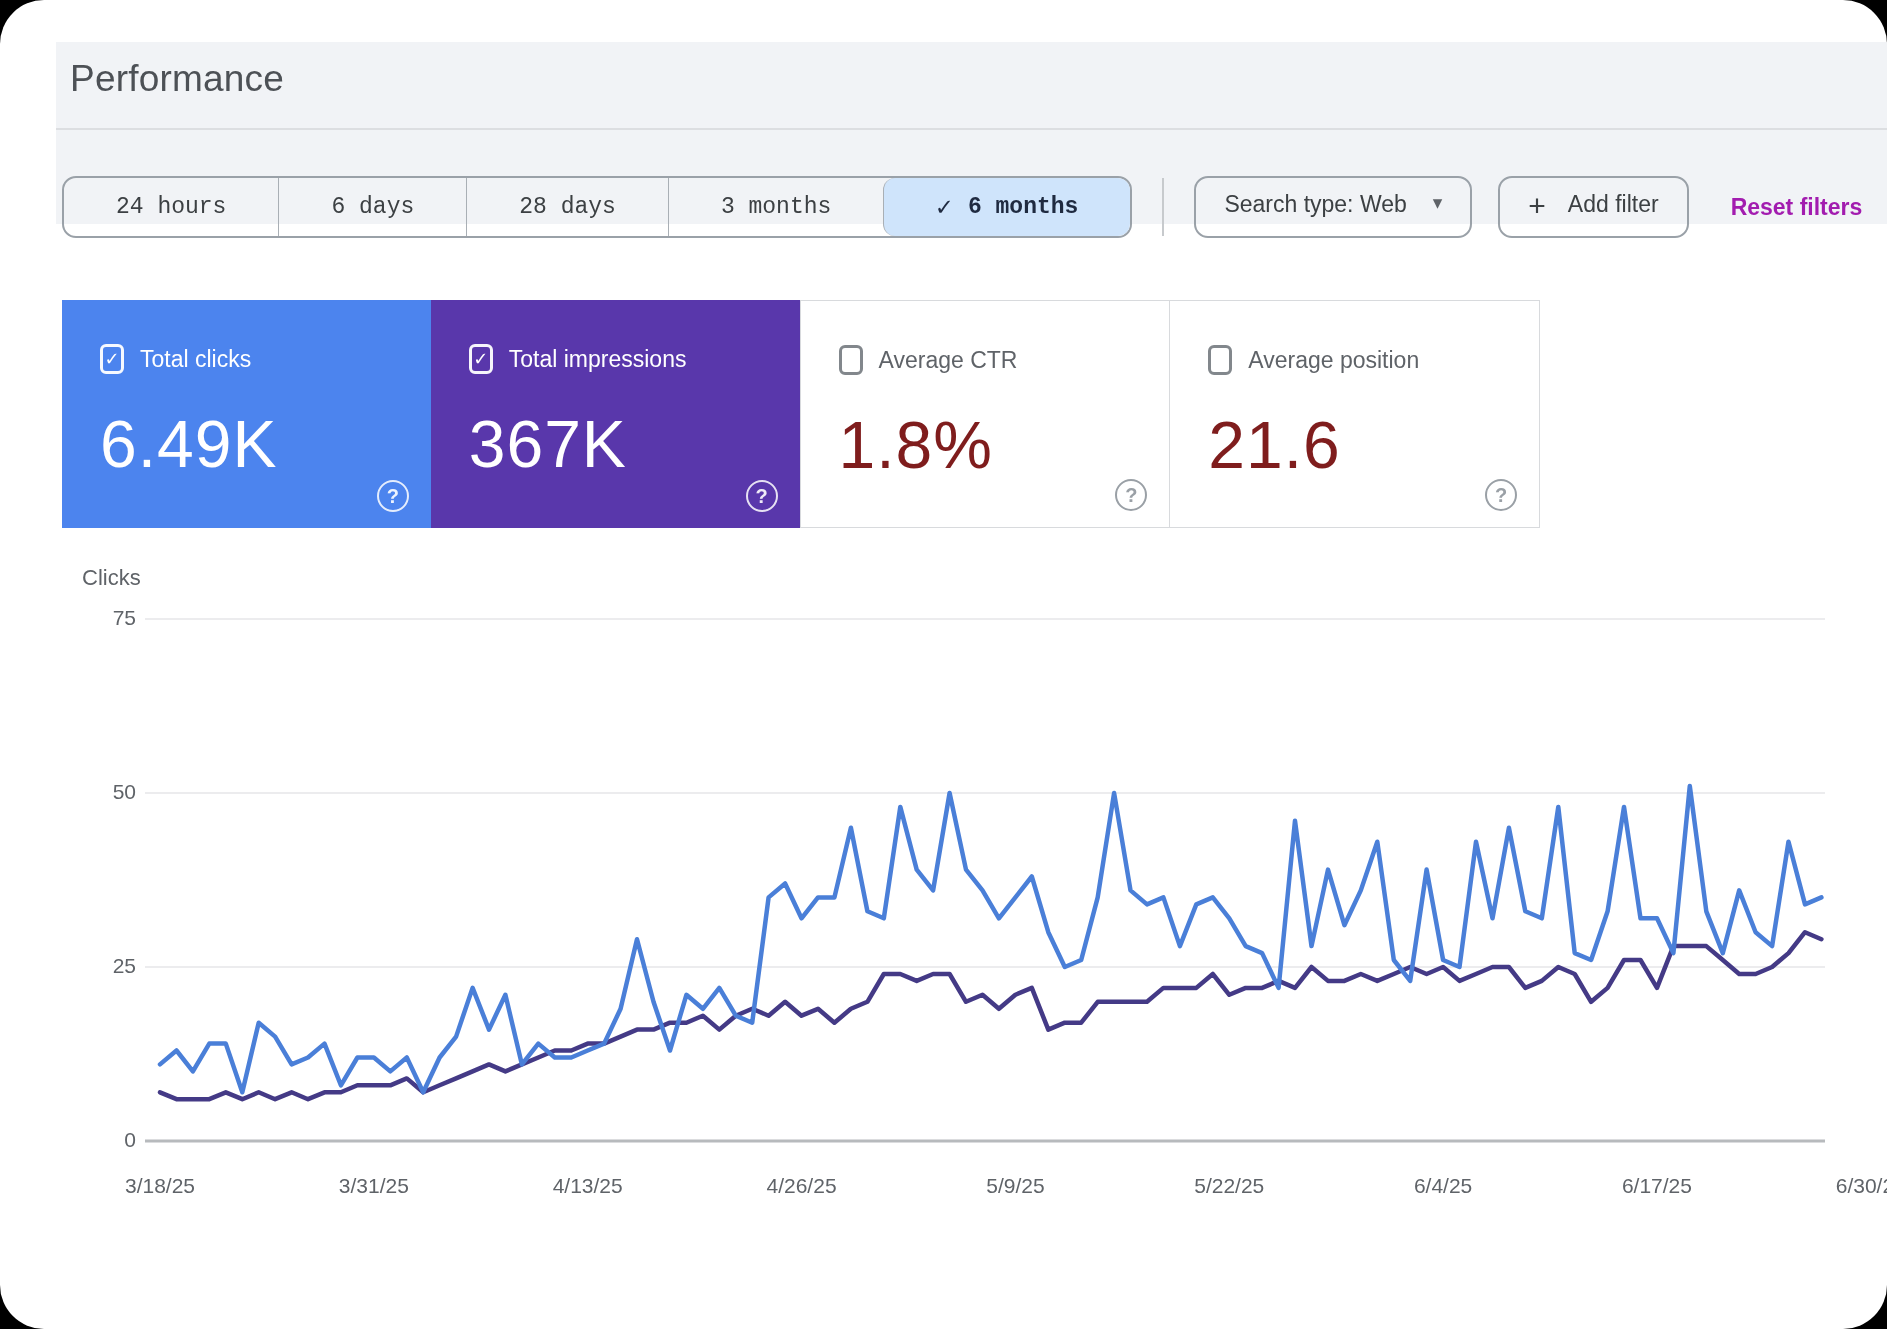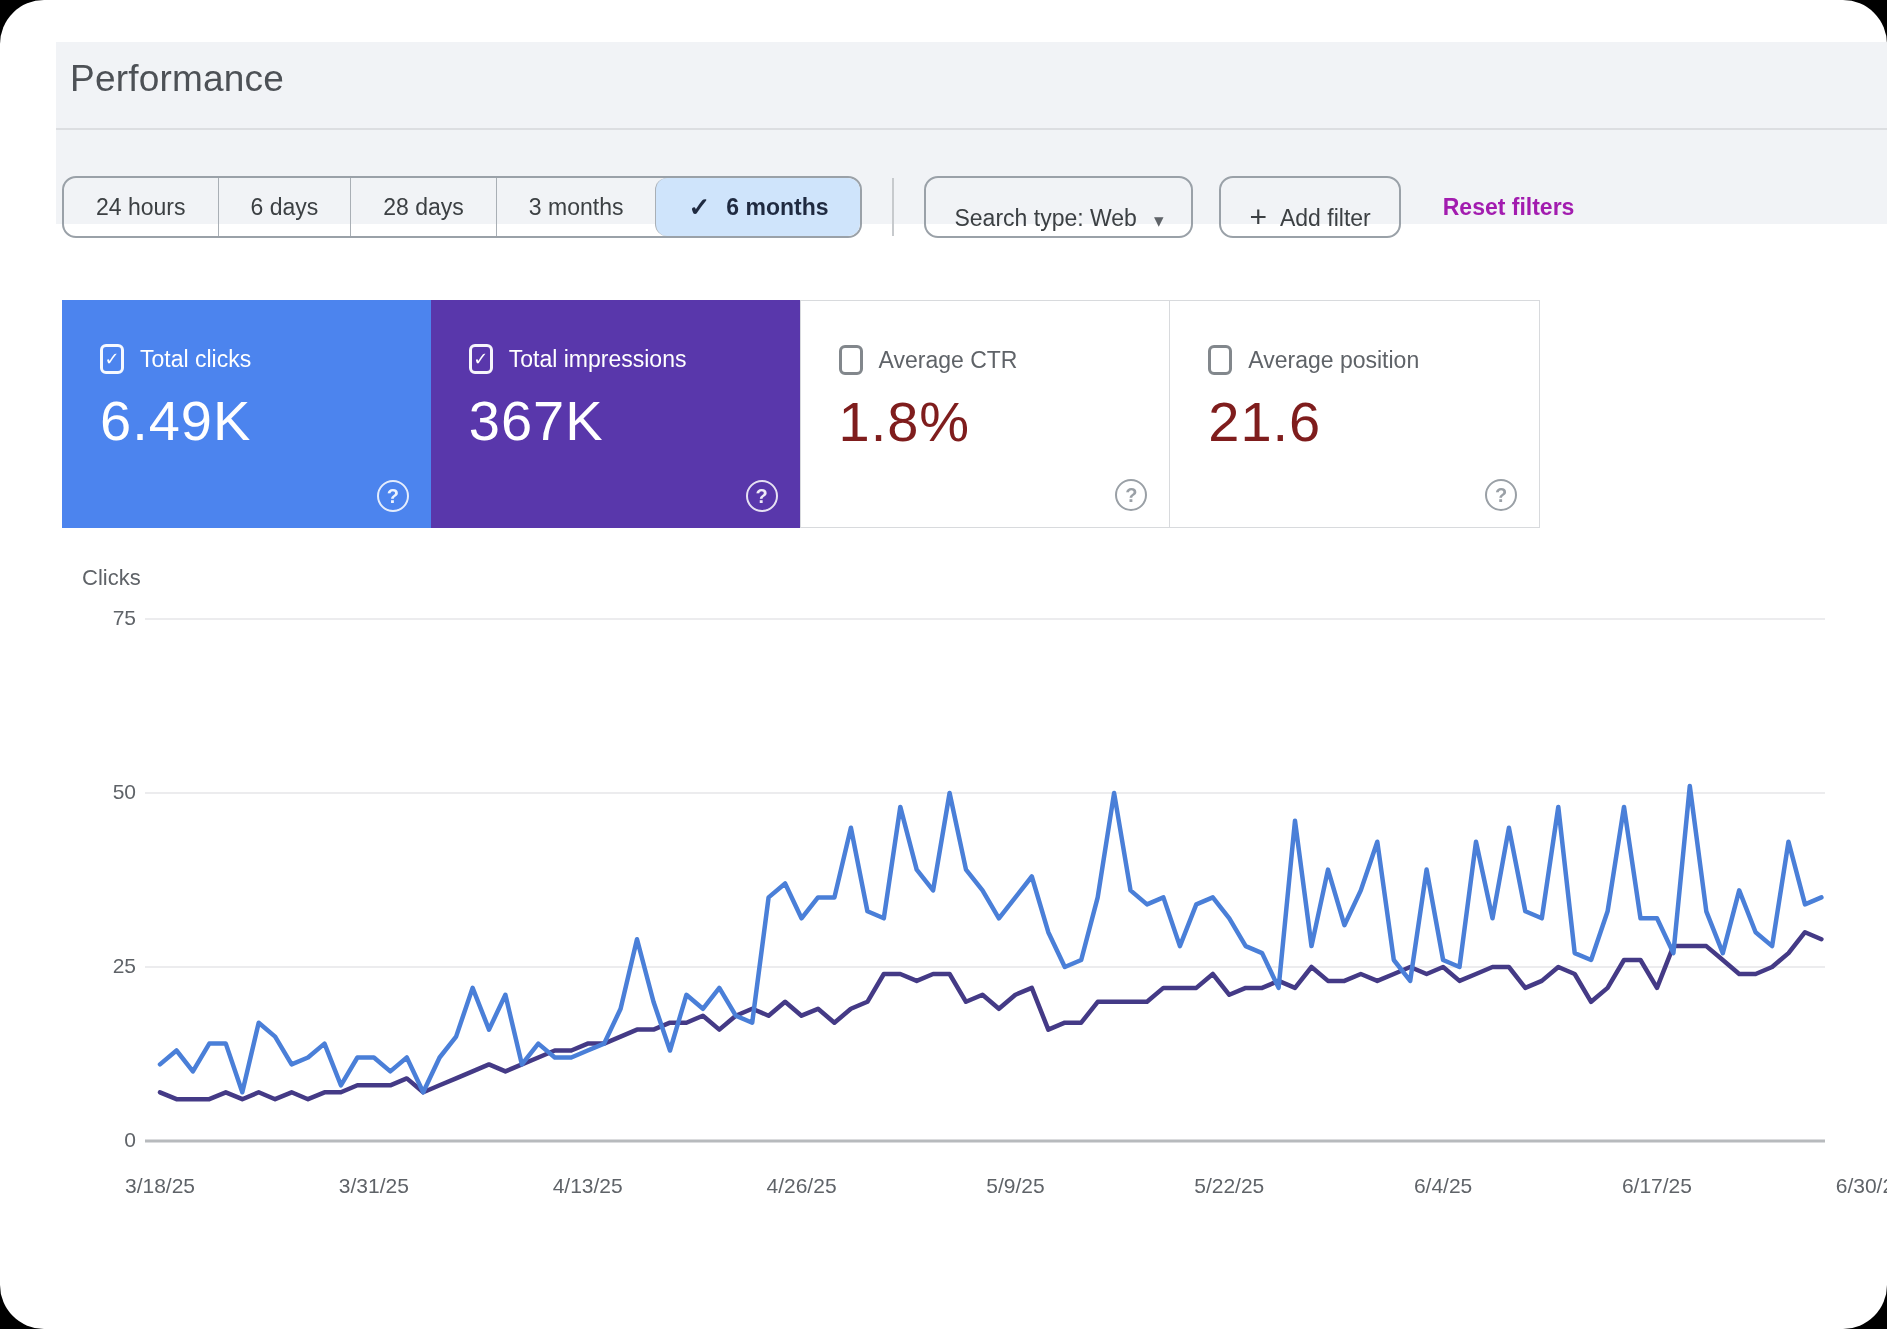--- a/index.html
+++ b/index.html
@@ -8,42 +8,42 @@
     border-radius:44px;overflow:hidden;
     font-family:"Liberation Sans",sans-serif;color:#3c4043;
   }
   
   .top-panel{position:absolute;left:56px;top:42px;right:0;height:182px;background:#f1f3f6;}
   .page-title{position:absolute;left:14px;top:16px;font-size:37px;color:#4d5156;letter-spacing:.2px;}
   .header-divider{position:absolute;left:0;right:0;top:86px;height:2px;background:#dcdee1;}
   
   .filter-bar{position:absolute;left:6px;top:132px;right:20px;height:66px;display:flex;align-items:center;}
   .segmented{display:flex;height:62px;border:2px solid #9aa1a8;border-radius:14px;overflow:hidden;background:transparent;box-sizing:border-box;}
-  .segment{display:flex;align-items:center;padding:0 32px;font-size:23px;color:#3c4043;border-left:1px solid #a9afb5;cursor:pointer;white-space:nowrap;}
+  .segment{display:flex;align-items:center;padding:0 52px;font-size:23px;color:#3c4043;border-left:1px solid #a9afb5;cursor:pointer;white-space:nowrap;font-family:Liberation Mono, monospace;}
   .segment:first-child{border-left:none;}
   .segment.selected{font-weight:bold;color:#1f2a40;gap:16px;border-radius:12px;}
   .segment .check{font-size:26px;color:#1f2a40;}
   .v-divider{width:2px;height:58px;background:#c7cacd;margin:0 30px;}
-  .pill{display:flex;align-items:flex-end;gap:13px;height:62px;border:2px solid #9aa1a8;border-radius:14px;
-        padding:4px 28px;font-size:23px;color:#3c4043;background:transparent;margin-right:26px;cursor:pointer;box-sizing:border-box;white-space:nowrap;}
+  .pill{display:flex;align-items:flex-start;gap:22px;height:62px;border:2px solid #9aa1a8;border-radius:14px;
+        padding:13px 28px;font-size:23px;color:#3c4043;background:transparent;margin-right:26px;cursor:pointer;box-sizing:border-box;white-space:nowrap;}
   .pill .chev{font-size:19px;color:#5f6368;margin-left:4px;}
   .pill .plus{font-size:30px;font-weight:400;color:#3c4043;line-height:1;}
   .reset-link{font-size:23px;font-weight:bold;margin-left:16px;cursor:pointer;white-space:nowrap;}
   
   .cards{position:absolute;left:62px;top:300px;width:1478px;height:228px;display:flex;}
   .card{position:relative;flex:1;box-sizing:border-box;padding:44px 0 0 38px;cursor:pointer;}
   .card.c-white{background:#fff;border:1px solid #d8dadd;}
   .card.c3{border-right:none;}
   .card-head{display:flex;align-items:center;}
   .card-check{width:24px;height:30px;border:3px solid rgba(255,255,255,.95);border-radius:6px;
               display:inline-flex;align-items:center;justify-content:center;font-size:18px;color:#fff;box-sizing:border-box;}
   .c-white .card-check{border-color:#82878c;color:transparent;}
   .card-label{font-size:23px;font-weight:500;color:#fff;margin-left:16px;}
   .c-white .card-label{color:#5f6368;}
-  .card-value{margin-top:14px;font-size:56px;color:#fff;letter-spacing:1px;}
+  .card-value{margin-top:32px;font-size:66px;color:#fff;letter-spacing:1px;}
   .c-white .card-value{color:#7f1d1d;}
   .card-help{position:absolute;right:22px;bottom:16px;width:32px;height:32px;border:2.5px solid rgba(255,255,255,.85);
              border-radius:50%;display:flex;align-items:center;justify-content:center;
              font-size:20px;font-weight:bold;color:rgba(255,255,255,.9);cursor:pointer;box-sizing:border-box;}
   .c-white .card-help{border-color:#9aa0a6;color:#9aa0a6;}
   
   .chart-wrap{position:absolute;left:60px;top:545px;width:1827px;height:700px;}
   svg text{font-family:"Liberation Sans",sans-serif;}
 </style>
 </head>

